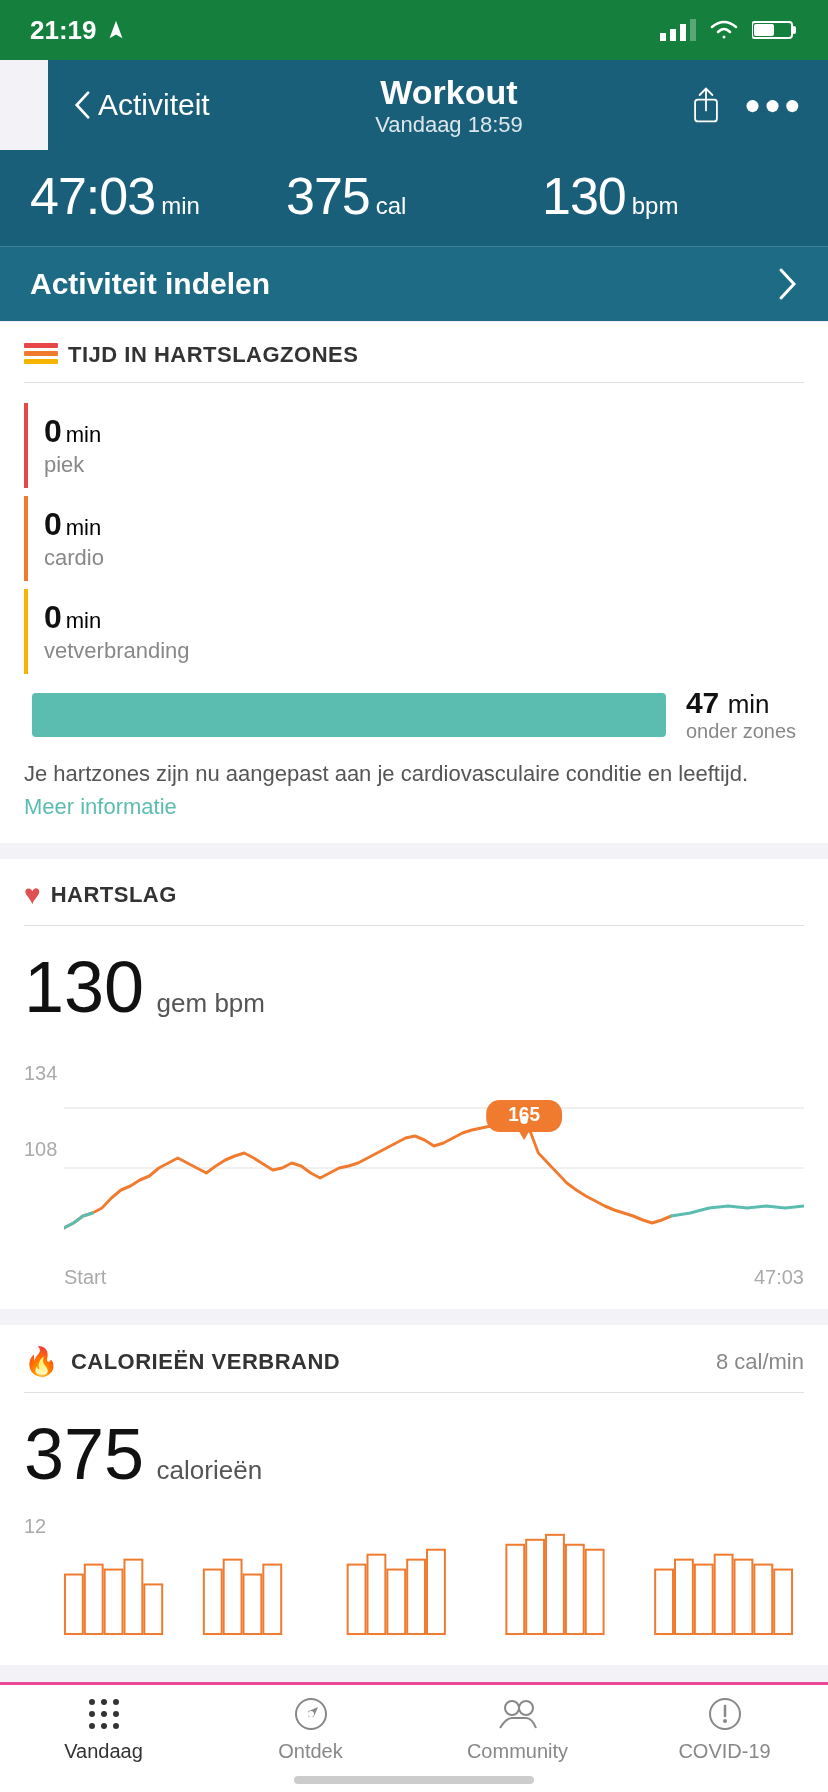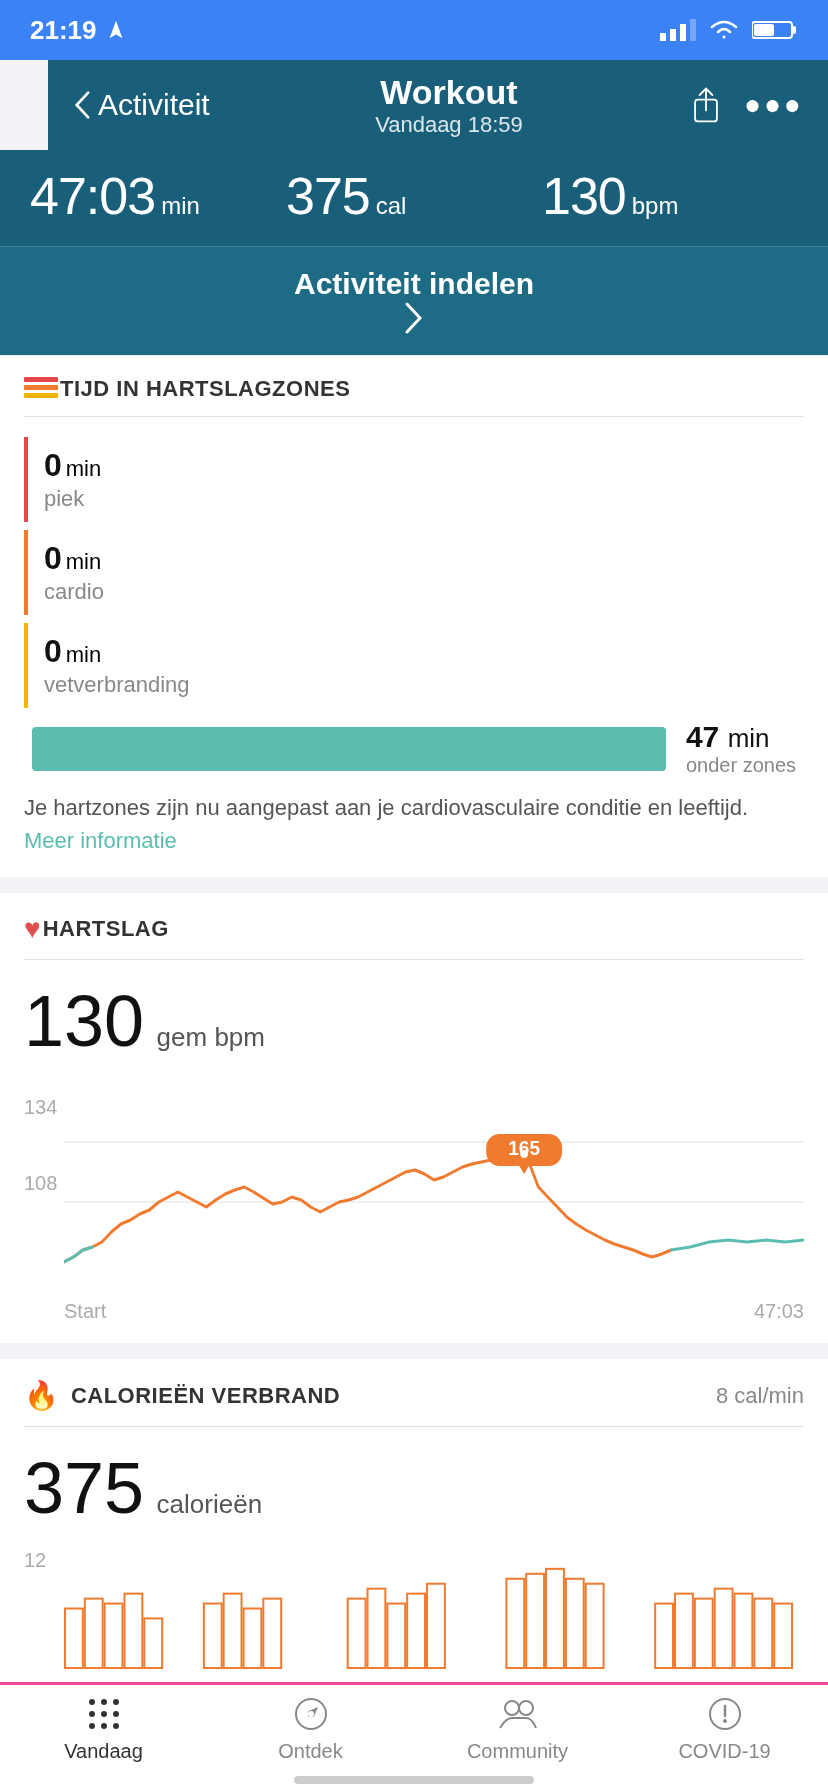--- a/index.html
+++ b/index.html
@@ -7,21 +7,21 @@
     body {
       width: 828px;
       min-height: 1792px;
       font-family: -apple-system, BlinkMacSystemFont, 'Helvetica Neue', Arial, sans-serif;
       background: #f2f2f7;
       overflow-x: hidden;
     }
 
     
     .status-bar {
-      background: #3b82f6;
+      background: #15803d;
       height: 60px;
       display: flex;
       align-items: center;
       justify-content: space-between;
       padding: 0 30px;
       color: white;
       font-size: 26px;
       font-weight: 600;
     }
     .status-left { display: flex; align-items: center; gap: 8px; }
@@ -84,41 +84,40 @@
       font-size: 24px;
       font-weight: 400;
       margin-left: 6px;
     }
 
     
     .activity-banner {
       background: #1e6b85;
       padding: 20px 30px;
       display: flex;
-      align-items: center;
+      align-items: flex-start;
       justify-content: space-between;
       color: white;
       border-top: 1px solid rgba(255,255,255,0.15);
-      flex-direction: column;
     }
     .activity-banner-text {
       font-size: 30px;
       font-weight: 600;
     }
 
     
     .section {
       background: white;
       margin-top: 16px;
       padding: 20px 24px;
     }
     .section-header {
       display: flex;
       align-items: center;
-      gap: 2px;
+      gap: 10px;
       padding-bottom: 14px;
       border-bottom: 1px solid #e0e0e0;
       margin-bottom: 20px;
     }
     .section-title {
       font-size: 22px;
       font-weight: 700;
       color: #333;
       letter-spacing: 0.5px;
     }

